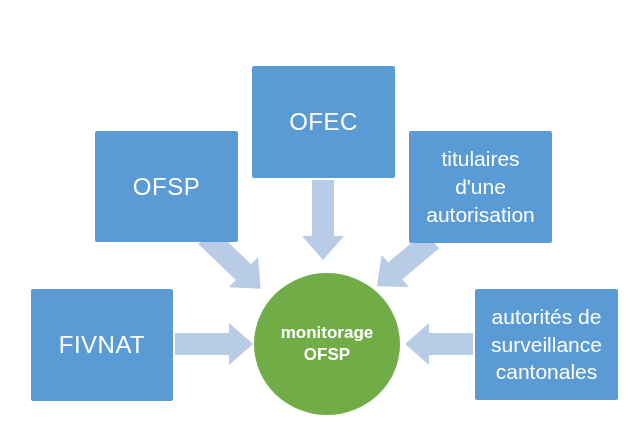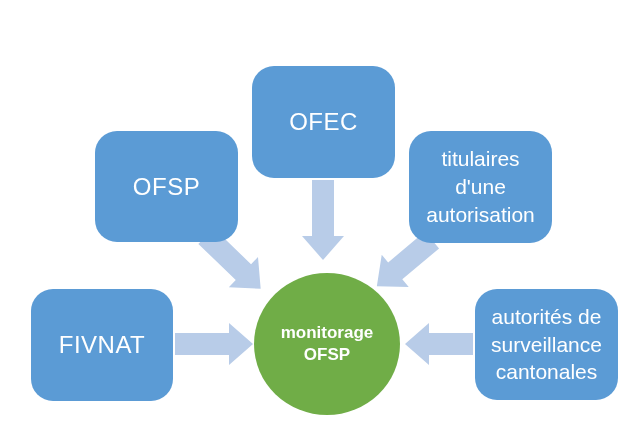--- a/index.html
+++ b/index.html
@@ -33,21 +33,21 @@
     position: absolute;
     display: flex;
     align-items: center;
     justify-content: center;
     text-align: center;
     color: var(--label-text);
     box-sizing: border-box;
   }
   .box {
     background: var(--box-fill);
-    border-radius: 22px;
+    border-radius: 2px;
   }
   .box .label {
     white-space: pre-line;
   }
   .acronym {
     font-size: 24px;
     letter-spacing: 0.5px;
   }
   .multiline {
     font-size: 21px;

